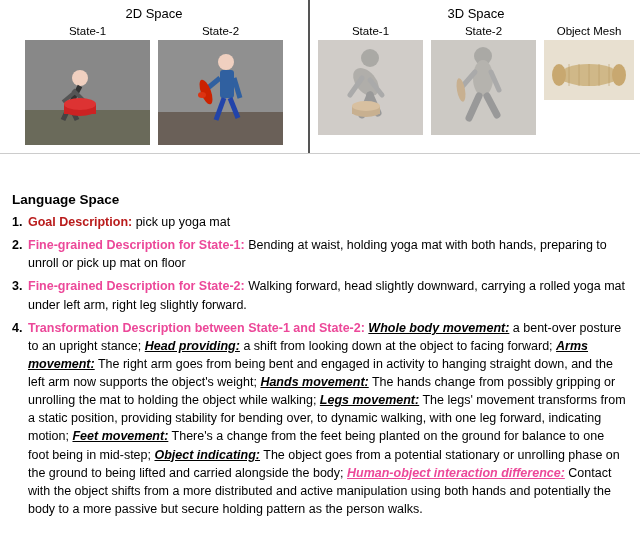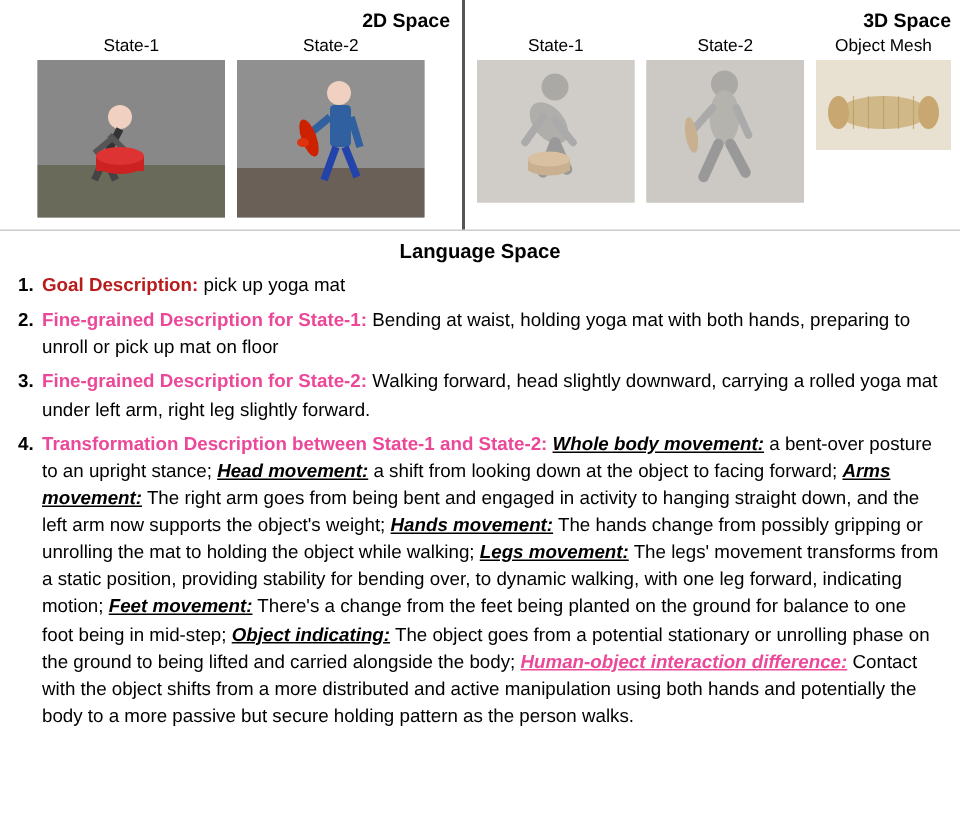--- a/index.html
+++ b/index.html
@@ -23,22 +23,22 @@
       border-right: 2px solid #555;
       padding: 6px 8px 8px 8px;
     }
 
     .space-3d {
       flex: 1;
       padding: 6px 8px 8px 8px;
     }
 
     .space-title {
-      text-align: right;
-      font-weight: bold;
+      text-align: center;
+      font-weight: normal;
       font-size: 13px;
       margin-bottom: 4px;
     }
 
     .images-row {
       display: flex;
       gap: 8px;
       align-items: flex-start;
       justify-content: center;
     }
@@ -82,24 +82,25 @@
       width: 125px; height: 105px;
       background: #8a8a8a;
     }
 
     
     .language-section {
       padding: 6px 12px 10px 12px;
     }
 
     .language-title {
-      text-align: center;
+      text-align: left;
       font-weight: bold;
       font-size: 13.5px;
       margin-bottom: 6px;
+      margin-top: 32px;
     }
 
     .item {
       display: flex;
       margin-bottom: 5px;
       line-height: 1.45;
     }
 
     .item-num {
       font-weight: bold;
@@ -298,21 +299,21 @@
       <span> Walking forward, head slightly downward, carrying a rolled yoga mat under left arm, right leg slightly forward.</span>
     </span>
   </div>
 
   <div class="item">
     <span class="item-num">4.</span>
     <span class="item-content">
       <span class="label-orange">Transformation Description between State-1 and State-2:</span>
       <span class="underline-bold"> Whole body movement:</span>
       <span> a bent-over posture to an upright stance; </span>
-      <span class="underline-bold">Head movement:</span>
+      <span class="underline-bold">Head providing:</span>
       <span> a shift from looking down at the object to facing forward; </span>
       <span class="underline-bold">Arms movement:</span>
       <span> The right arm goes from being bent and engaged in activity to hanging straight down, and the left arm now supports the object's weight; </span>
       <span class="underline-bold">Hands movement:</span>
       <span> The hands change from possibly gripping or unrolling the mat to holding the object while walking; </span>
       <span class="underline-bold">Legs movement:</span>
       <span> The legs' movement transforms from a static position, providing stability for bending over, to dynamic walking, with one leg forward, indicating motion; </span>
       <span class="underline-bold">Feet movement:</span>
       <span> There's a change from the feet being planted on the ground for balance to one foot being in mid-step; </span>
       <span class="underline-bold">Object indicating:</span>

